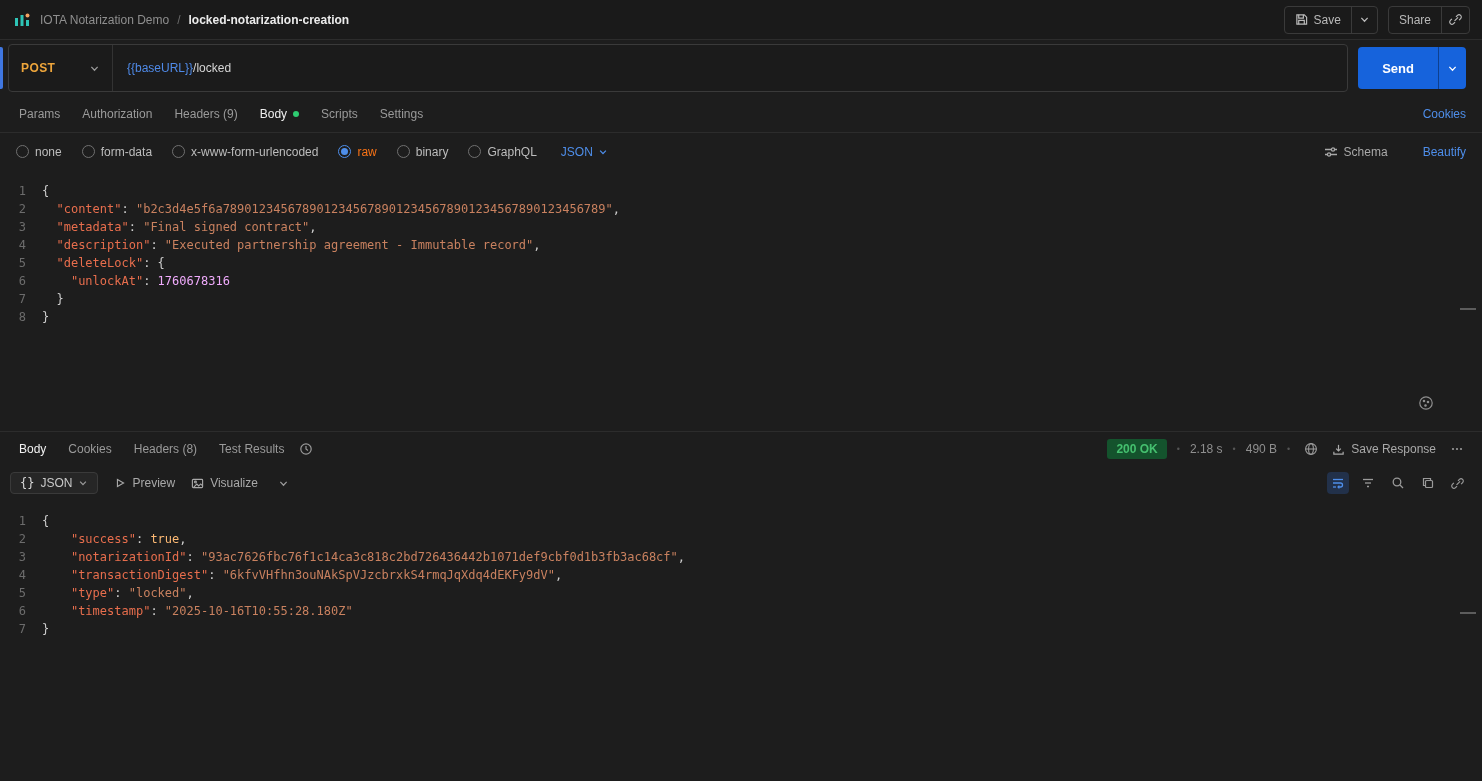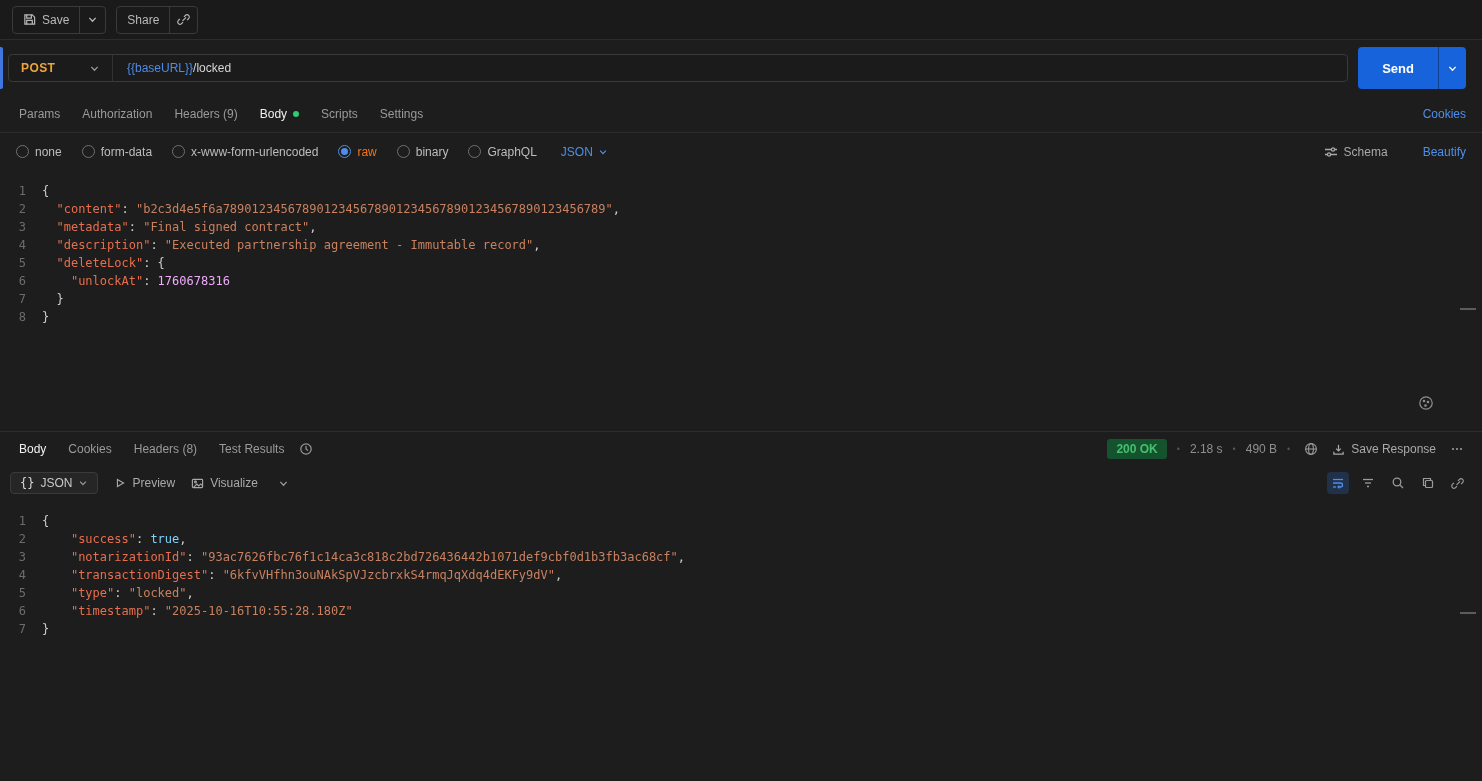--- a/index.html
+++ b/index.html
@@ -22,21 +22,21 @@
   .crumb.req { color:#ececec; font-weight:700; cursor:pointer; }
   .tb-right { display:flex; align-items:center; gap:10px; }
   .btn-group { display:flex; align-items:center; border:1px solid #3a3a3a; border-radius:4px; height:28px; overflow:hidden; }
   .tb-btn { display:flex; align-items:center; gap:6px; padding:0 10px; height:100%; color:#b9b9b9; }
   .tb-btn.icon-only { padding:0 7px; }
   .vdiv { width:1px; height:100%; background:#3a3a3a; }
 
   
   .url-row { height:56px; flex:0 0 56px; display:flex; align-items:center; gap:10px; padding:0 16px 0 8px; position:relative; }
   .url-accent { position:absolute; left:0; top:7px; bottom:7px; width:3px; background:#3f76e0; border-radius:0 2px 2px 0; }
-  .url-box { flex:1; height:28px; border:1px solid #3a3a3a; border-radius:4px; background:#1b1b1b;
+  .url-box { flex:1; height:48px; border:1px solid #3a3a3a; border-radius:4px; background:#1b1b1b;
              display:flex; align-items:center; overflow:hidden; }
   .method { width:104px; height:100%; display:flex; align-items:center; justify-content:space-between;
             padding:0 12px; border-right:1px solid #333; cursor:pointer; }
   .method-label { color:#eda53b; font-weight:700; letter-spacing:.4px; }
   .url-input { flex:1; padding:0 14px; display:flex; align-items:center; gap:0; color:#d6d6d6; cursor:text; }
   .url-var { color:#4f8ae8; }
   .send-split { display:flex; height:42px; border-radius:4px; overflow:hidden; flex:0 0 auto; }
   .send-main { background:#1663dc; color:#fff; font-weight:700; font-size:13px; padding:0 24px; }
   .send-caret { background:#1663dc; border-left:1px solid rgba(0,0,0,.35); padding:0 8px; color:#fff; display:flex; align-items:center; }
 
@@ -66,21 +66,21 @@
             padding-top:12px; overflow:hidden; cursor:text; }
   .req-editor { flex:0 0 262px; height:262px; border-bottom:1px solid #2c2c2c; }
   .resp-editor { flex:1 1 auto; }
   .line { display:flex; }
   .ln { width:42px; flex:0 0 42px; text-align:right; padding-right:16px; color:#6c6c6c; user-select:none; }
   .code { white-space:pre; color:#cfcfcf; }
   .tk-pn { color:#cfcfcf; }
   .tk-key { color:#e86e4d; }
   .tk-str { color:#c9815f; }
   .tk-num { color:#f0abfc; }
-  .tk-bool { color:#7dd3fc;margin-top:35px; }
+  .tk-bool { color:#fdba74;margin-top:35px; }
   .scroll-mark { position:absolute; right:6px; width:16px; height:2px; background:#5c5c5c; }
   .postbot { position:absolute; right:42px; bottom:14px; width:28px; height:28px; border-radius:50%;
              display:flex; align-items:center; justify-content:center; color:#8f8f8f; cursor:pointer; }
 
   
   .resp-tabs { height:34px; flex:0 0 34px; display:flex; align-items:center; justify-content:space-between; padding:0 14px 0 8px; }
   .resp-tabs .tab { height:34px; }
   .resp-meta { display:flex; align-items:center; gap:10px; color:#8f8f8f; }
   .status-badge { background:#14532d; color:#45c06f; font-weight:700; padding:3px 9px; border-radius:3px; cursor:default; }
   .meta-dot { color:#555; font-size:9px; }
@@ -93,20 +93,33 @@
   .rt-left { display:flex; align-items:center; gap:16px; }
   .json-dd { display:flex; align-items:center; gap:6px; background:#262626; border:1px solid #3a3a3a;
              border-radius:4px; padding:3px 9px; color:#c9c9c9; }
   .json-dd .braces { font-family:"DejaVu Sans Mono", monospace; color:#dadada; }
   .rt-right { display:flex; align-items:center; gap:8px; }
 </style>
 </head>
 <body>
 
 <header class="topbar">
+  <div class="tb-left">
+    <span class="logo">
+      <svg width="18" height="18" viewBox="0 0 18 18">
+          <rect x="2" y="7" width="3" height="8" fill="#2ec4b6"></rect>
+          <rect x="7.5" y="4" width="3" height="11" fill="#2ec4b6"></rect>
+          <rect x="13" y="9" width="3" height="6" fill="#2ec4b6"></rect>
+          <circle cx="14.5" cy="4.5" r="2" fill="#f4a261"></circle>
+        </svg>
+    </span>
+    <span class="crumb ws">IOTA Notarization Demo</span>
+    <span class="crumb sep">/</span>
+    <span class="crumb req">locked-notarization-creation</span>
+  </div>
   <div class="tb-right">
     <div class="btn-group">
       <button class="tb-btn">
         <span>
           <svg width="13" height="13" viewBox="0 0 14 14" fill="none" stroke="currentColor" stroke-width="1.3">
               <path d="M2 2h8l2.5 2.5V12H2z"></path>
               <path d="M4 2v3.5h5V2"></path>
               <path d="M4 12V8h6v4"></path>
             </svg>
         </span>

